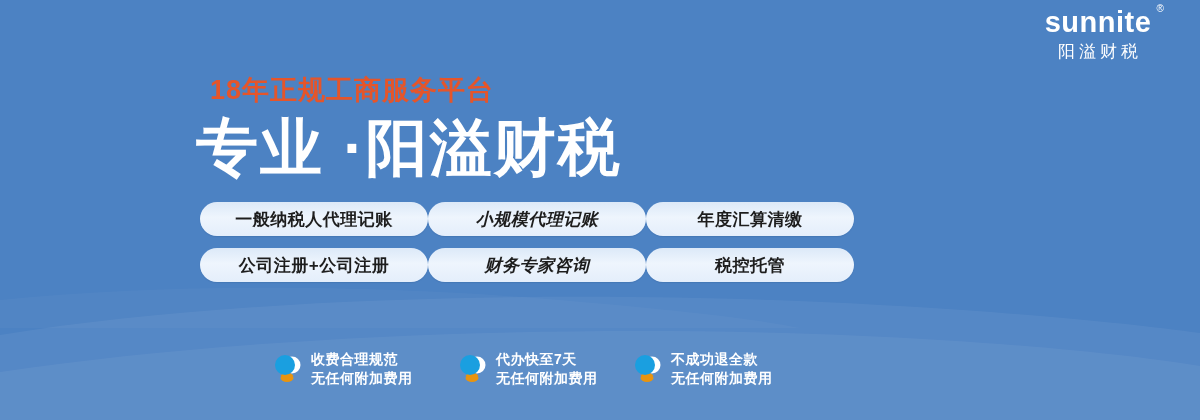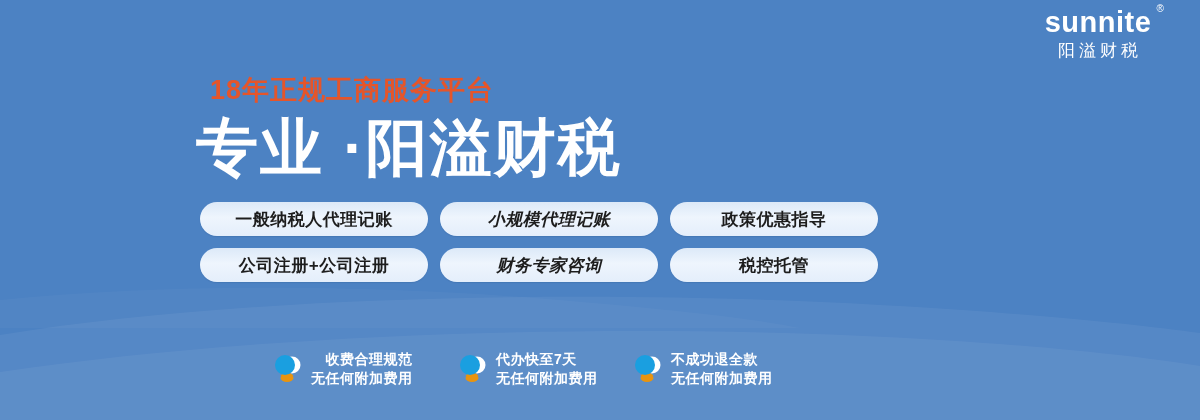--- a/index.html
+++ b/index.html
@@ -55,21 +55,20 @@
     font-weight: 400;
   }
   .logo-cn {
     margin-top: 4px;
     font-size: 17px;
     line-height: 20px;
     letter-spacing: 4px;
     font-weight: 500;
     color: #ffffff;
     padding-left: 4px;
-    font-family: Liberation Mono, monospace;
   }
 
   
   .tagline {
     position: absolute;
     left: 198px;
     top: 74px;
     font-size: 27px;
     line-height: 32px;
     font-weight: 700;
@@ -95,21 +94,20 @@
   .pill-grid {
     position: absolute;
     left: 200px;
     top: 202px;
     display: flex;
     flex-direction: column;
     gap: 12px;
   }
   .pill-row {
     display: flex;
-    gap: 12px;
   }
   .pill {
     height: 34px;
     border-radius: 17px;
     background: linear-gradient(180deg, #dce9f8 0%, #eef5fd 45%, #e4eefb 100%);
     color: #1d1d1d;
     font-size: 17px;
     font-weight: 700;
     letter-spacing: 0.5px;
     display: flex;
@@ -129,21 +127,21 @@
     top: 350px;
     display: flex;
     align-items: flex-start;
     gap: 0px;
   }
   .feature {
     display: flex;
     align-items: center;
     gap: 9px;
   }
-  .feature.f1 { width: 185px; text-align: right; }
+  .feature.f1 { width: 185px; }
   .feature.f2 { width: 175px; }
   .feature.f3 { width: 180px; }
 
   .feature-icon {
     flex: 0 0 auto;
     width: 30px;
     height: 34px;
     position: relative;
   }
   .feature-text {
@@ -177,21 +175,21 @@
     <div class="logo-cn">阳溢财税</div>
   </div>
 
   <div class="tagline">18年正规工商服务平台</div>
   <div class="headline">专业 ·阳溢财税</div>
 
   <div class="pill-grid">
     <div class="pill-row">
       <div class="pill w1">一般纳税人代理记账</div>
       <div class="pill w2">小规模代理记账</div>
-      <div class="pill w3">政策优惠指导</div>
+      <div class="pill w3">年度汇算清缴</div>
     </div>
     <div class="pill-row">
       <div class="pill w1">公司注册+公司注册</div>
       <div class="pill w2">财务专家咨询</div>
       <div class="pill w3">税控托管</div>
     </div>
   </div>
 
   <div class="features">
 

